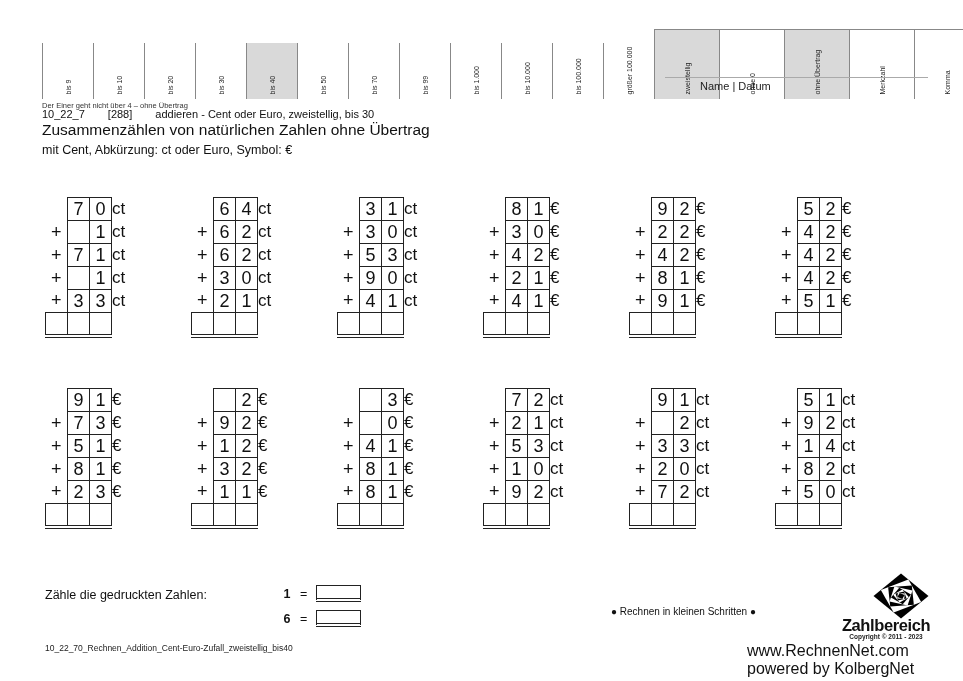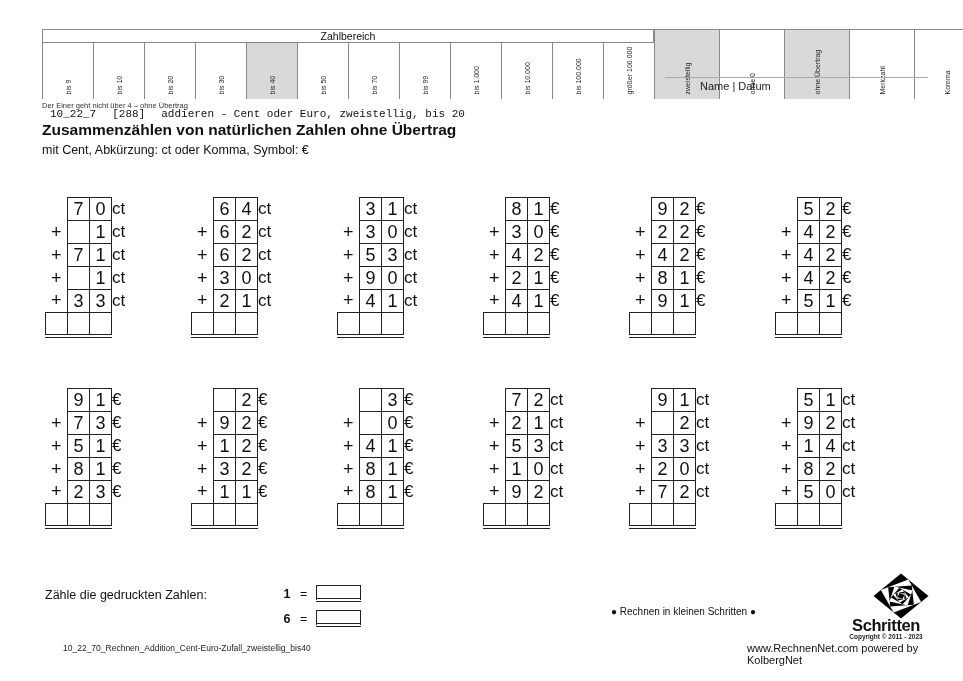--- a/index.html
+++ b/index.html
@@ -36,22 +36,22 @@
   }
   .tall .vtext { width: 64px; }
 
   .tt-note { position: absolute; left: 42px; top: 101px; font-size: 7.5px; color: #333; }
 
   
   .name-line { position: absolute; left: 665px; top: 77px; width: 263px; height: 1px; background: #aaa; }
   .name-label { position: absolute; left: 700px; top: 80px; width: 228px; text-align: left; font-size: 11px; color: #222; }
 
   
-  .code-line { position: absolute; left: 50px; top: 108px; font-size: 11px; display: flex; gap: 16px; font-family: Liberation Mono, monospace; }
-  .main-heading { position: absolute; left: 42px; top: 121px; font-size: 15.5px; font-weight: bold; }
+  .code-line { position: absolute; left: 42px; top: 108px; font-size: 11px; display: flex; gap: 23px; }
+  .main-heading { position: absolute; left: 42px; top: 121px; font-size: 15.5px; font-weight: normal; }
   .sub-heading { position: absolute; left: 42px; top: 143px; font-size: 12.5px; }
 
   
   .problems-row { position: absolute; left: 45px; display: flex; gap: 53px; }
   .row-1 { top: 197px; }
   .row-2 { top: 388px; }
   table.problem { border-collapse: collapse; }
   .problem td { padding: 0; }
   .p-plus { width: 22px; height: 23px; text-align: center; font-size: 18px; }
   .p-digit {
@@ -62,32 +62,31 @@
   .p-unit { width: 26px; font-size: 17px; text-align: left; padding-left: 3px; }
 
   
   .count-label { position: absolute; left: 45px; top: 588px; font-size: 12.5px; }
   .count-items { position: absolute; left: 283px; top: 585px; display: flex; flex-direction: column; gap: 8px; }
   .count-item { display: flex; align-items: center; gap: 9px; font-size: 12.5px; }
   .count-digit { font-weight: bold; min-width: 8px; text-align: center; }
   .count-box { width: 45px; height: 17px; border: 1.5px solid #222; border-bottom: 4px double #222; background: #fff; }
 
   
-  .file-name { position: absolute; left: 45px; top: 643px; font-size: 8.5px; color: #222; margin-left: 18px; }
+  .file-name { position: absolute; left: 45px; top: 643px; font-size: 8.5px; color: #222; }
   .slogan { position: absolute; left: 611px; top: 606px; font-size: 10px; color: #111; text-align: right; }
-  .website { position: absolute; left: 747px; top: 642px; font-size: 11px; color: #111; }
+  .website { position: absolute; left: 747px; top: 642px; font-size: 16px; color: #111; }
   .logo-svg { position: absolute; left: 873px; top: 573px; }
   .brand { position: absolute; left: 840px; top: 616px; width: 92px; text-align: center; font-size: 16.5px; font-weight: bold; letter-spacing: -0.4px; }
   .copyright { position: absolute; left: 840px; top: 633px; width: 92px; text-align: center; font-size: 6.5px; font-weight: bold; color: #222; }
 </style>
 </head>
 <body>
 
 <div class="topic-table">
-    <div class="tt-group" style="grid-column: 1 / span 12;">Zahlbereich</div>
     <div class="tt-col" style="grid-area: 2 / 1;">
       <span class="vtext">bis 9</span>
     </div>
     <div class="tt-col" style="grid-area: 2 / 2;">
       <span class="vtext">bis 10</span>
     </div>
     <div class="tt-col" style="grid-area: 2 / 3;">
       <span class="vtext">bis 20</span>
     </div>
     <div class="tt-col" style="grid-area: 2 / 4;">
@@ -134,24 +133,24 @@
     </div>
   </div>
 <div class="tt-note">Der Einer geht nicht über 4 – ohne Übertrag</div>
 
 <div class="name-line"></div>
 <div class="name-label">Name | Datum</div>
 
 <div class="code-line">
   <span>10_22_7</span>
   <span>[288]</span>
-  <span>addieren - Cent oder Euro, zweistellig, bis 20</span>
+  <span>addieren - Cent oder Euro, zweistellig, bis 30</span>
 </div>
 <div class="main-heading">Zusammenzählen von natürlichen Zahlen ohne Übertrag</div>
-<div class="sub-heading">mit Cent, Abkürzung: ct oder Komma, Symbol: €</div>
+<div class="sub-heading">mit Cent, Abkürzung: ct oder Euro, Symbol: €</div>
 
 <div class="problems-row row-1">
     <table class="problem">
       <tbody>
         <tr>
           <td class="p-plus"></td>
           <td class="p-digit">7</td>
           <td class="p-digit">0</td>
           <td class="p-unit">ct</td>
         </tr>
@@ -655,14 +654,14 @@
     <rect x="-39" y="-39" width="78" height="78" fill="#fff" transform="rotate(20)"></rect>
     <rect x="-30.5" y="-30.5" width="61" height="61" fill="#000" transform="rotate(40)"></rect>
     <rect x="-24" y="-24" width="48" height="48" fill="#fff" transform="rotate(60)"></rect>
     <rect x="-18.5" y="-18.5" width="37" height="37" fill="#000" transform="rotate(80)"></rect>
     <rect x="-14.5" y="-14.5" width="29" height="29" fill="#fff" transform="rotate(100)"></rect>
     <rect x="-11.5" y="-11.5" width="23" height="23" fill="#000" transform="rotate(120)"></rect>
     <rect x="-9" y="-9" width="18" height="18" fill="#fff" transform="rotate(140)"></rect>
     <rect x="-7" y="-7" width="14" height="14" fill="#000" transform="rotate(160)"></rect>
   </g>
 </svg>
-<div class="brand">Schritten</div>
+<div class="brand">Zahlbereich</div>
 <div class="copyright">Copyright © 2011 - 2023</div>
 
 </body></html>

